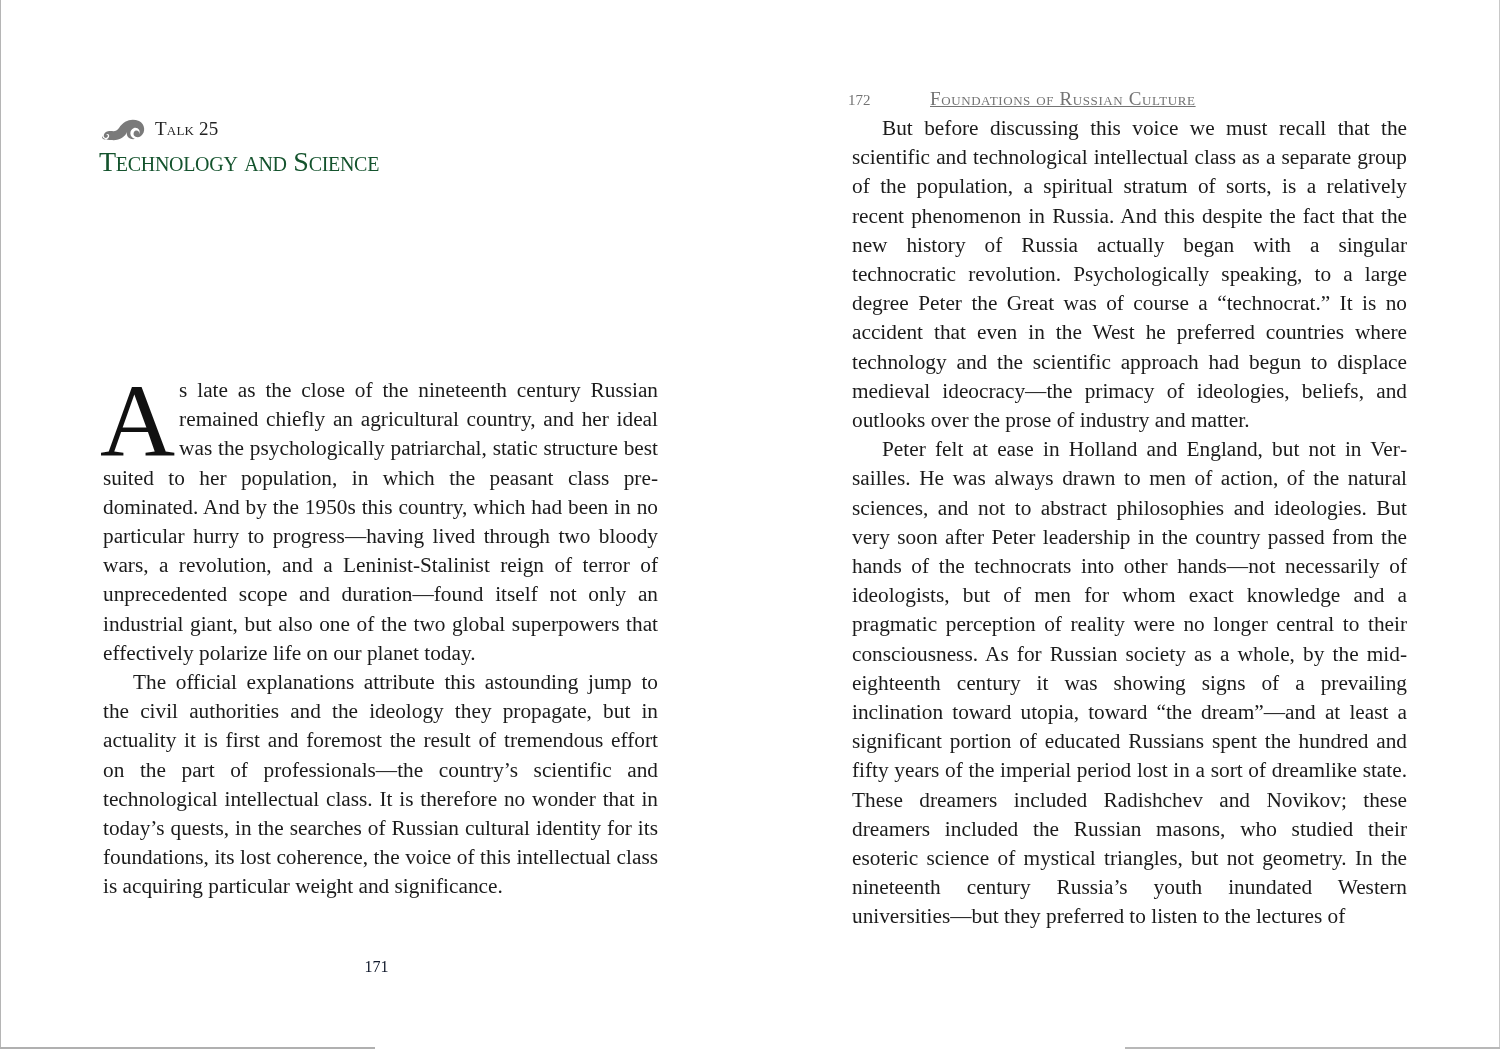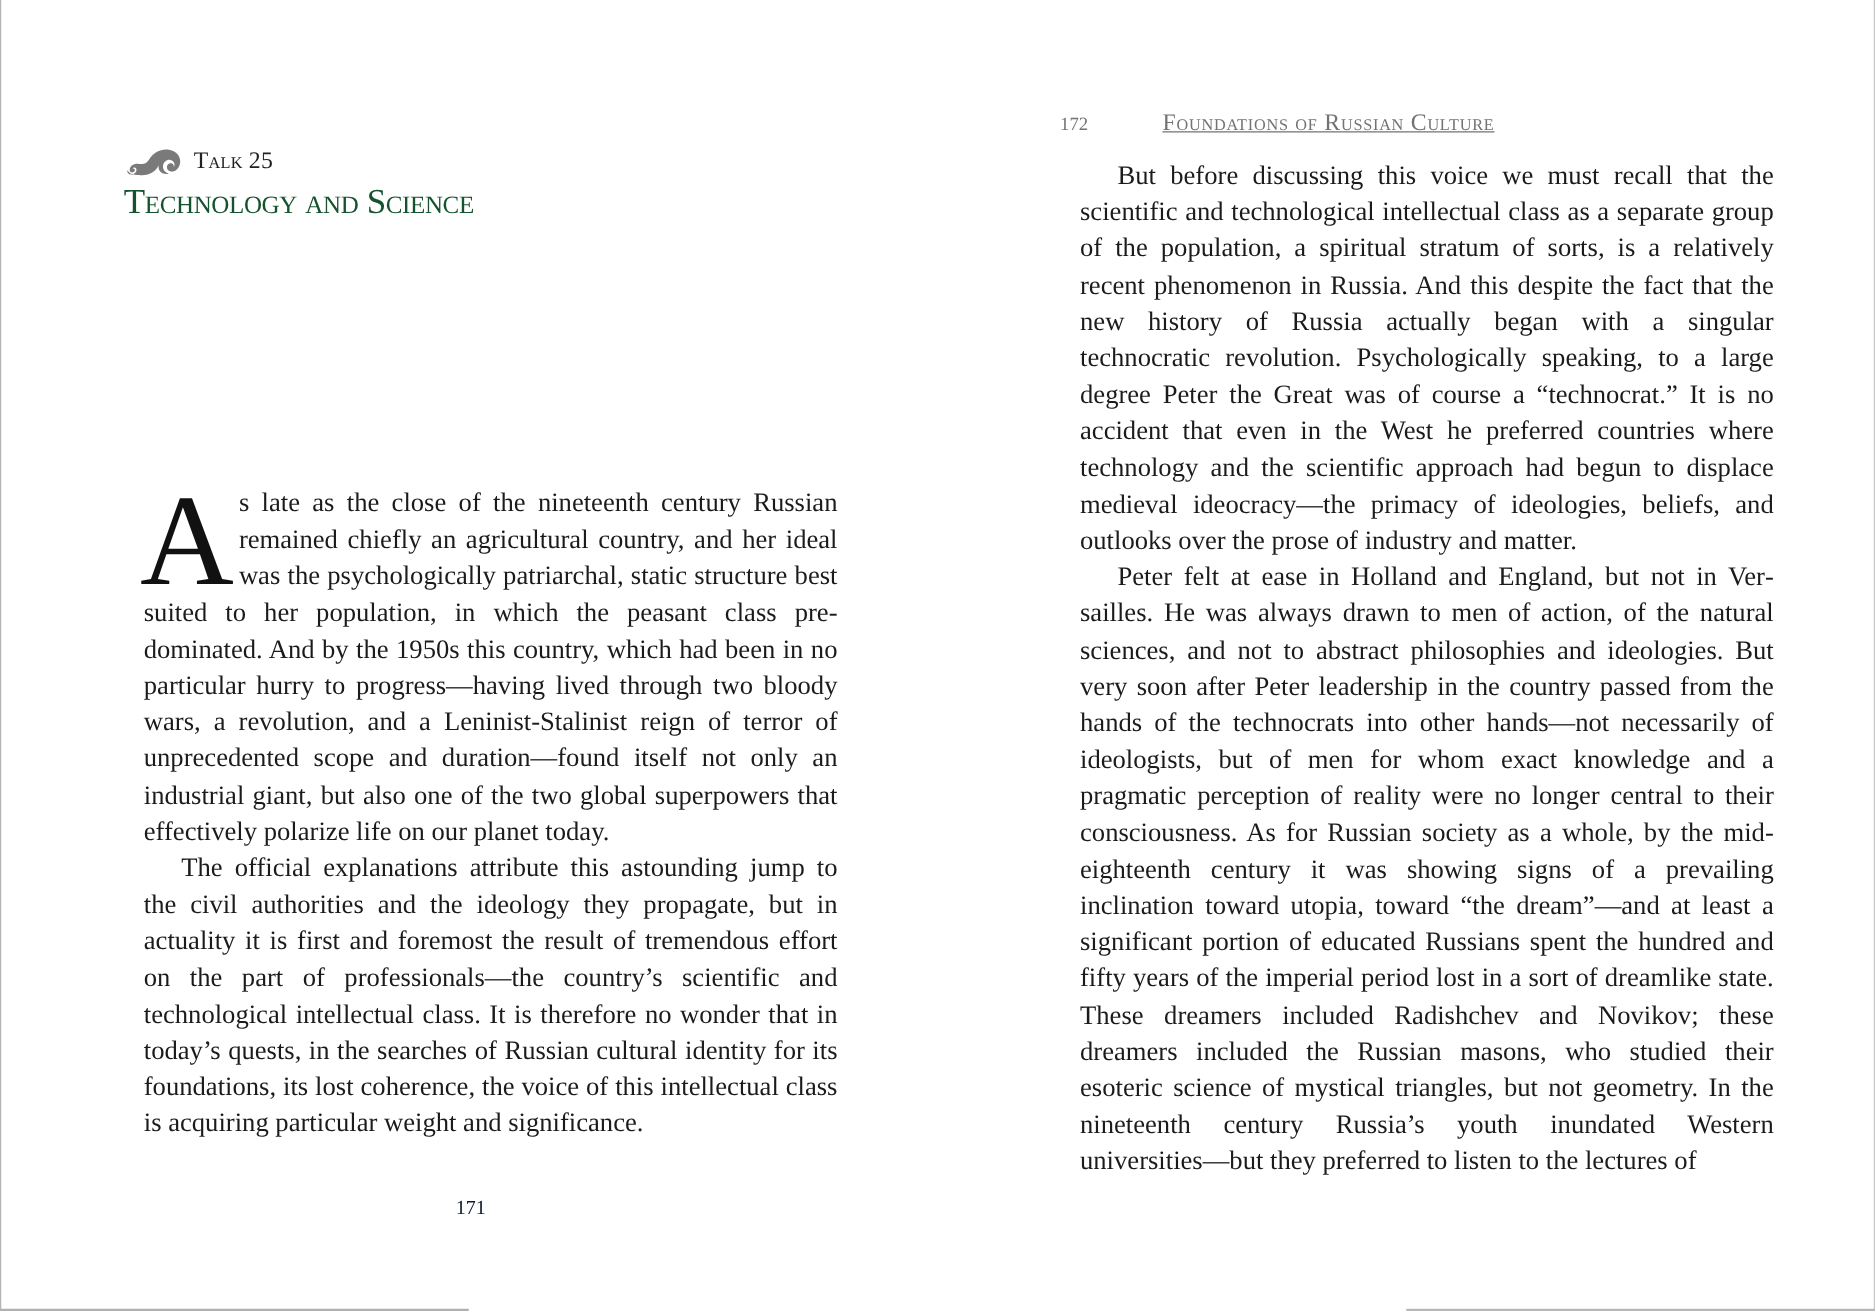--- a/index.html
+++ b/index.html
@@ -23,21 +23,21 @@
   }
   .swirl { width: 50px; height: 26px; display: block; }
   .talk-text { font-size: 19px; letter-spacing: 0.2px; color: #222; font-variant: small-caps; }
   .chapter-title {
     position: absolute; top: 146px; left: 0; margin: 0;
     font-size: 28px; font-weight: normal; color: #14532d;
     font-variant: small-caps; letter-spacing: -0.3px; white-space: nowrap;
   }
 
   .body-text {
-    position: absolute; left: 0; width: 555px; margin: 16px;
+    position: absolute; left: 0; width: 555px; margin: 4px;
     font-size: 21.3px; line-height: 29.2px; text-align: justify;
     hyphens: manual; color: #1b1b1b;
   }
   .body-left { top: 372px; }
   .body-right { top: 110px; }
   .para { margin: 0; text-indent: 30px; }
   .para.first { text-indent: 0; }
   .dropcap {
     float: left; font-size: 104px; line-height: 78px;
     margin: 6px 4px -6px -3px; color: #111;

